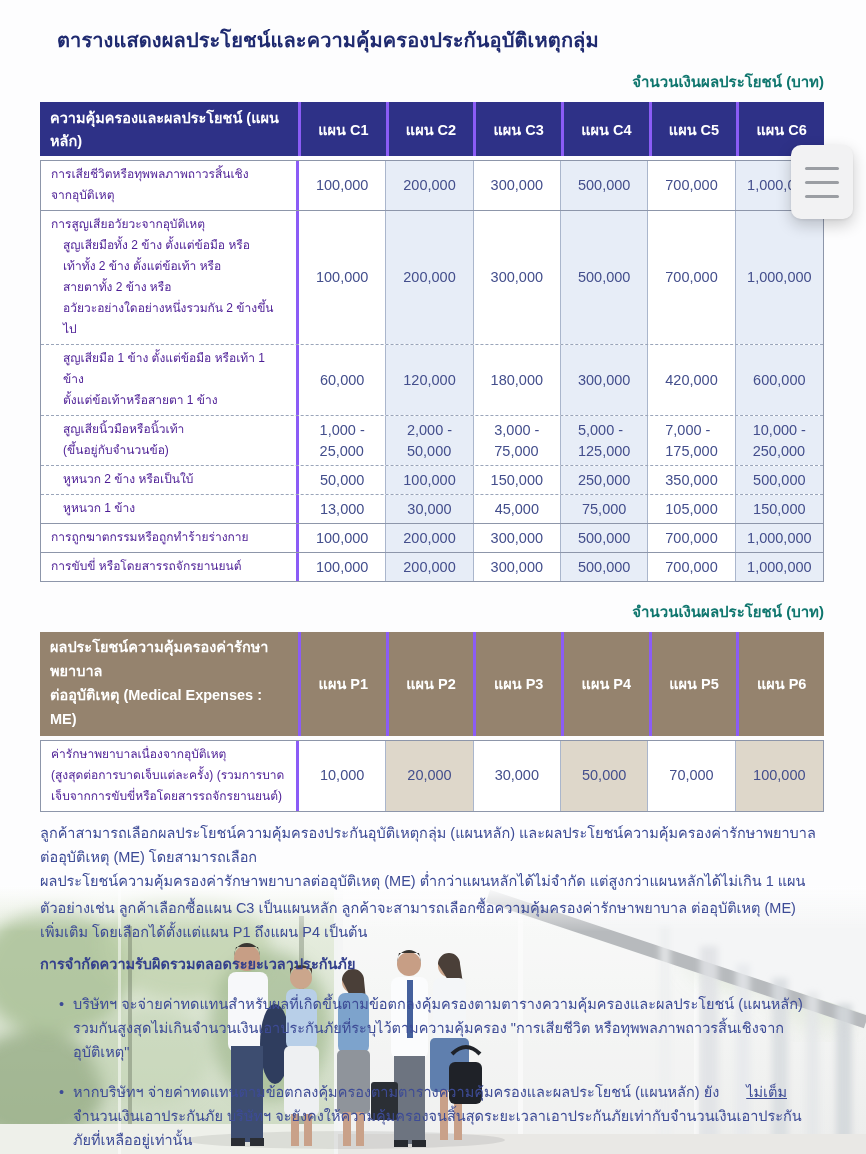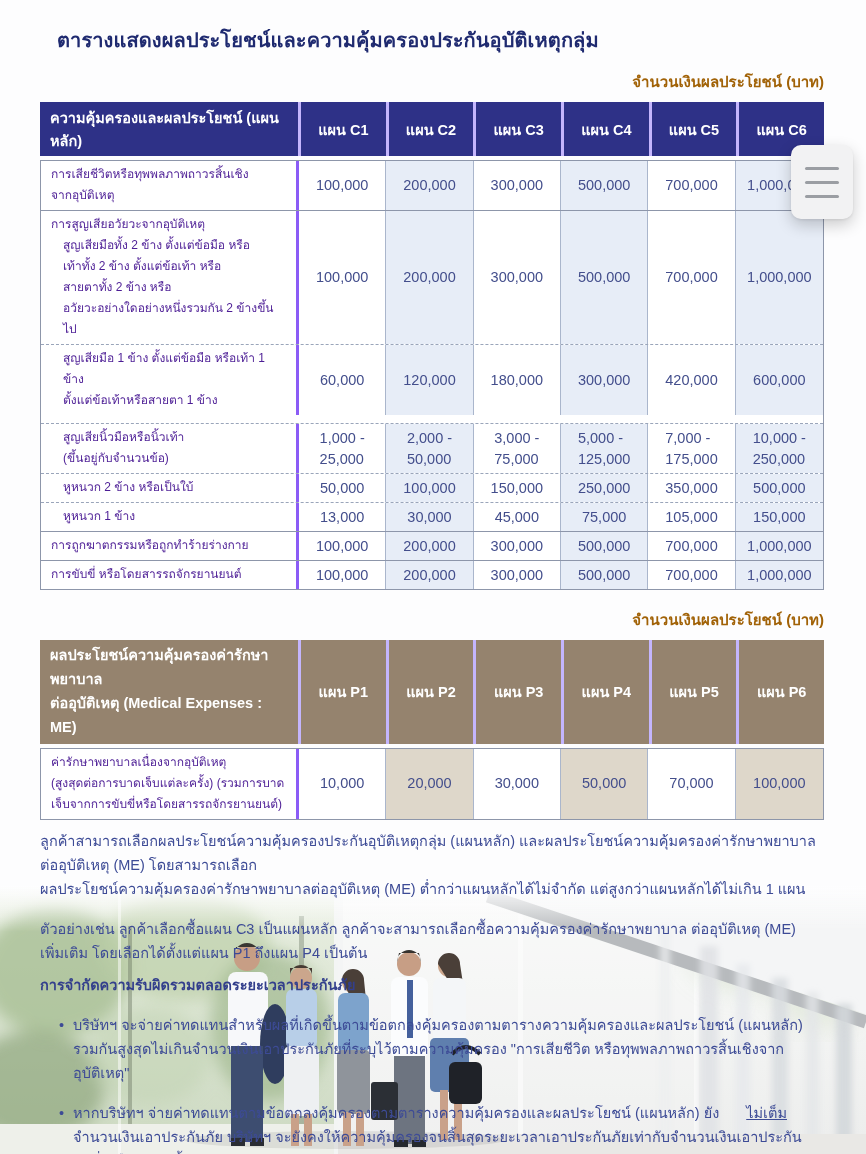--- a/index.html
+++ b/index.html
@@ -5,28 +5,28 @@
   html,body{margin:0;padding:0;background:#ffffff;}
   .page{
     position:relative;width:866px;height:1154px;overflow:hidden;
     background:#fdfdfe;font-family:"Liberation Sans",sans-serif;
   }
   .content{position:relative;z-index:2;padding:0 42px 0 40px;}
   .doc-title{
     margin:24px 0 0 17px;font-size:20px;font-weight:bold;color:#1f2a70;letter-spacing:.1px;
   }
   .amount-label{
-    margin-top:14px;text-align:right;font-size:15px;color:#a16207;font-weight:bold;
+    margin-top:14px;text-align:right;font-size:15px;color:#0f766e;font-weight:bold;
   }
   .amount-label.second{margin-top:18px;}
 
   
   .thead{
     margin-top:8px;display:grid;grid-template-columns:258px repeat(6,1fr);
-    column-gap:3px;background:#c4b5fd;
+    column-gap:3px;background:#8b5cf6;
   }
   .hcell{
     color:#ffffff;font-weight:bold;font-size:14.5px;
     display:flex;align-items:center;justify-content:center;text-align:center;
     min-height:38px;white-space:pre-line;
   }
   .hcell.corner{justify-content:flex-start;text-align:left;padding:4px 10px;}
   .main-head .hcell{background:#2e3187;}
   .me-head .hcell{background:#95836e;min-height:62px;}
   .me-head .hcell.corner{line-height:1.65;}
@@ -50,30 +50,30 @@
     border-right:1px solid #aab6cc;
     display:flex;align-items:center;justify-content:center;
     font-size:14.5px;color:#434e8c;white-space:pre-line;line-height:21px;padding:2px 2px;
   }
   .vcell:last-child{border-right:none;}
   .main-body .vcell.shade{background:#e7edf7;}
   .me-body .vcell.shade{background:#ded7ca;}
   .main-body .trow:nth-child(1){min-height:45px;}
   .main-body .trow:nth-child(2){min-height:116px;}
   .main-body .trow:nth-child(3){min-height:50px;}
-  .main-body .trow:nth-child(4){min-height:45px;margin-top:8px;}
+  .main-body .trow:nth-child(4){min-height:45px;}
   .main-body .trow:nth-child(5),.main-body .trow:nth-child(6),
   .main-body .trow:nth-child(7),.main-body .trow:nth-child(8){min-height:24px;}
   .me-body .trow{min-height:70px;}
   .me-body .lcell{display:flex;align-items:center;}
 
   
   .notes{margin-top:9px;font-size:14.5px;color:#3d4b96;line-height:24px;}
   .note{margin:0;white-space:pre-line;}
-  .note.example{margin-top:16px;}
+  .note.example{margin-top:3px;}
   .note-heading{margin:8px 0 4px 0;font-weight:bold;color:#333f8c;}
   ul.bullets{list-style:none;margin:0;padding:0;}
   ul.bullets li{position:relative;padding-left:17px;margin:16px;}
   ul.bullets li::before{content:"•";position:absolute;left:3px;top:0;color:#3d4b96;}
   .u{text-decoration:underline;padding-left:27px;}
 
   
   .menu-fab{
     position:absolute;left:791px;top:145px;width:62px;height:74px;z-index:6;
     background:#f2f2f3;border-radius:10px;

